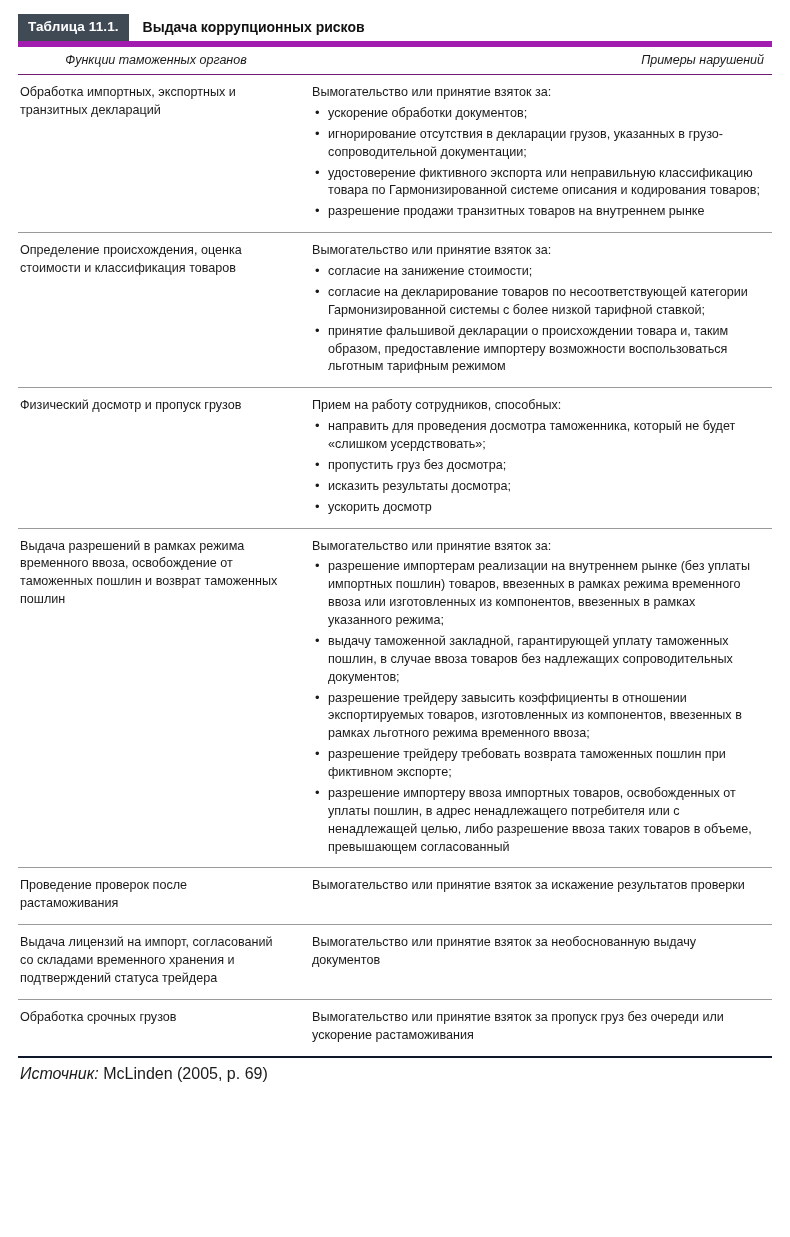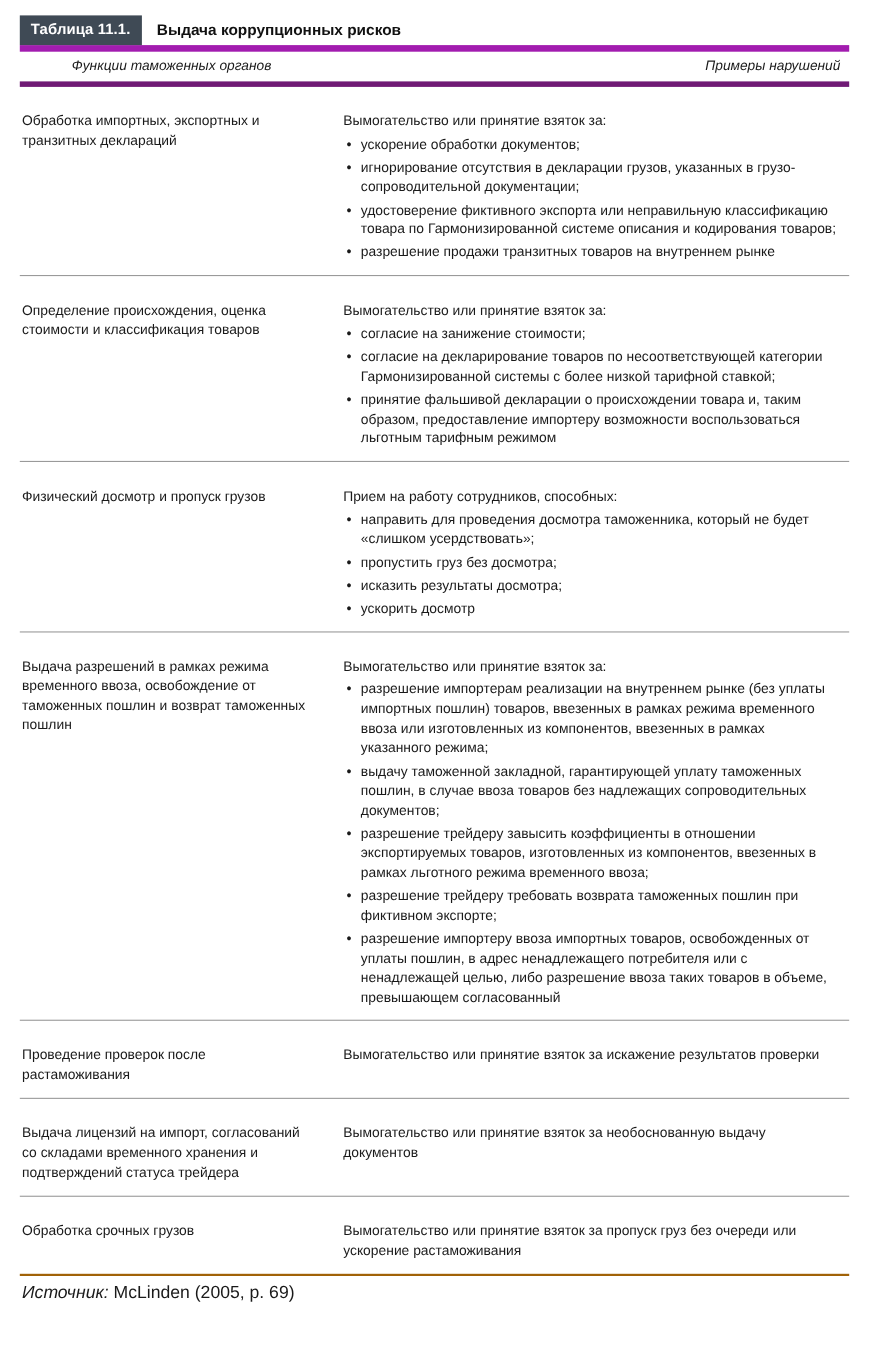--- a/index.html
+++ b/index.html
@@ -52,38 +52,38 @@
   table.risk-table th,
   table.risk-table td {
     vertical-align: top;
     text-align: left;
   }
   thead th {
     font-style: italic;
     font-weight: normal;
     font-size: 12.5px;
     padding: 6px 8px 7px 2px;
-    border-bottom: 5px solid #701a75;
+    border-bottom: 1px solid #701a75;
   }
   thead th.col-func {
     text-align: center;
     width: 272px;
   }
   thead th.col-viol {
     text-align: right;
     padding-left: 12px;
   }
   tbody td {
     font-size: 12.6px;
     line-height: 1.42;
-    padding: 23px 10px 11px 2px;
+    padding: 9px 10px 11px 2px;
     border-bottom: 1px solid #9a9a9a;
   }
   tbody tr:last-child td {
-    border-bottom: 2px solid #a16207;
+    border-bottom: 2px solid #0f172a;
   }
   td.col-func {
     width: 272px;
     padding-right: 14px;
   }
   td.col-viol {
     padding-left: 12px;
   }
   .lead {
     margin: 0 0 3px 0;

